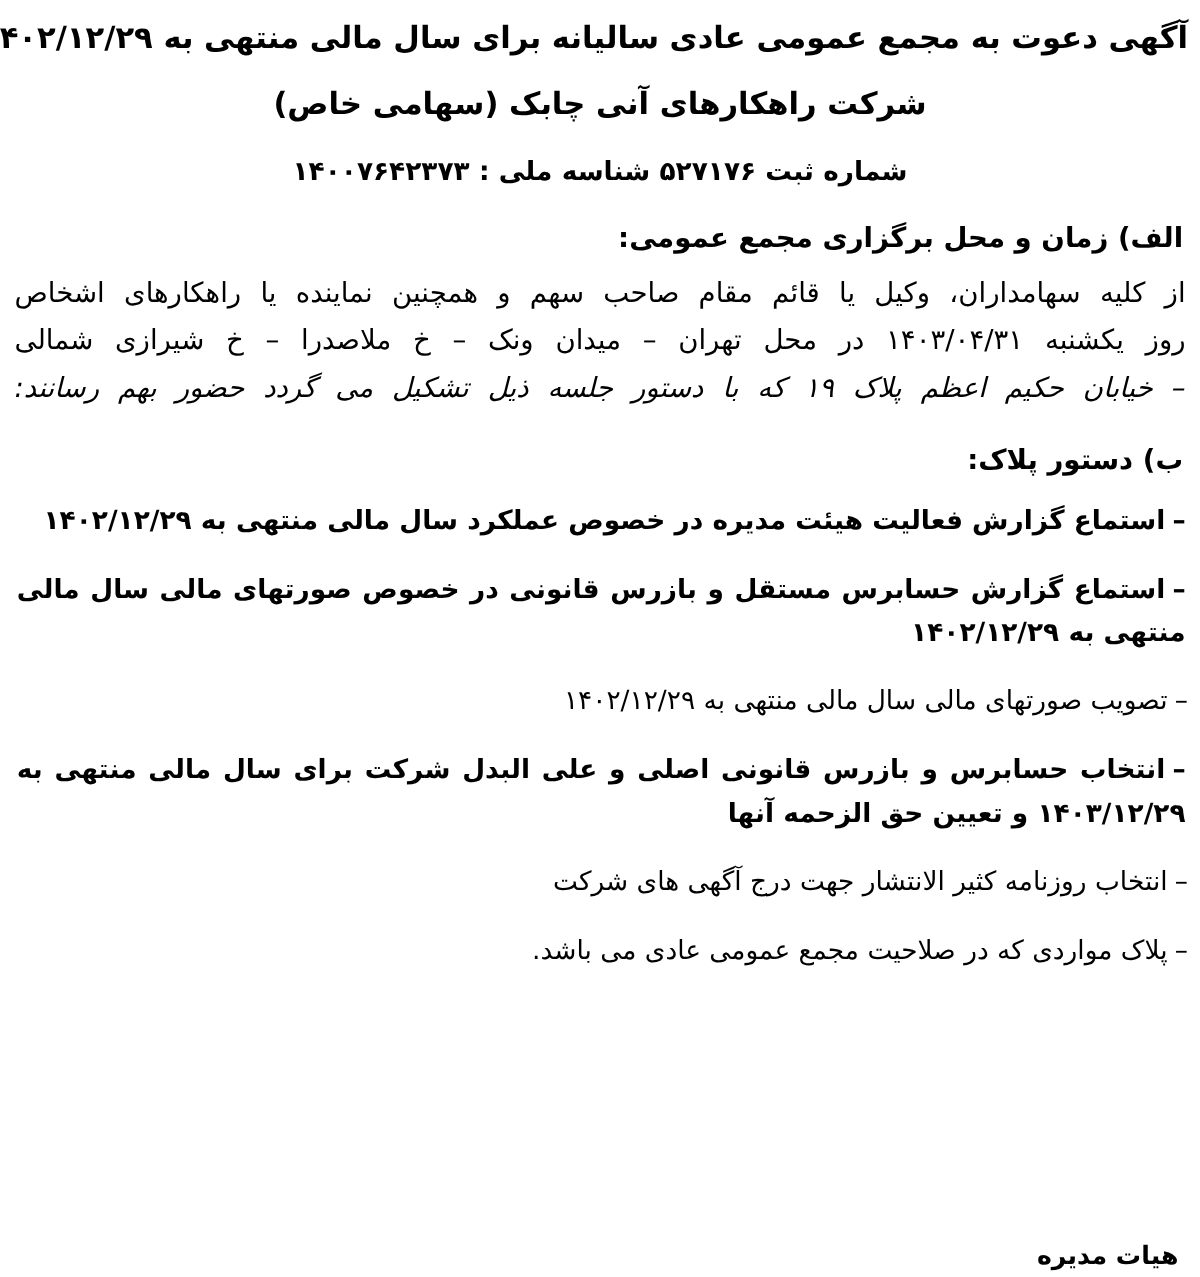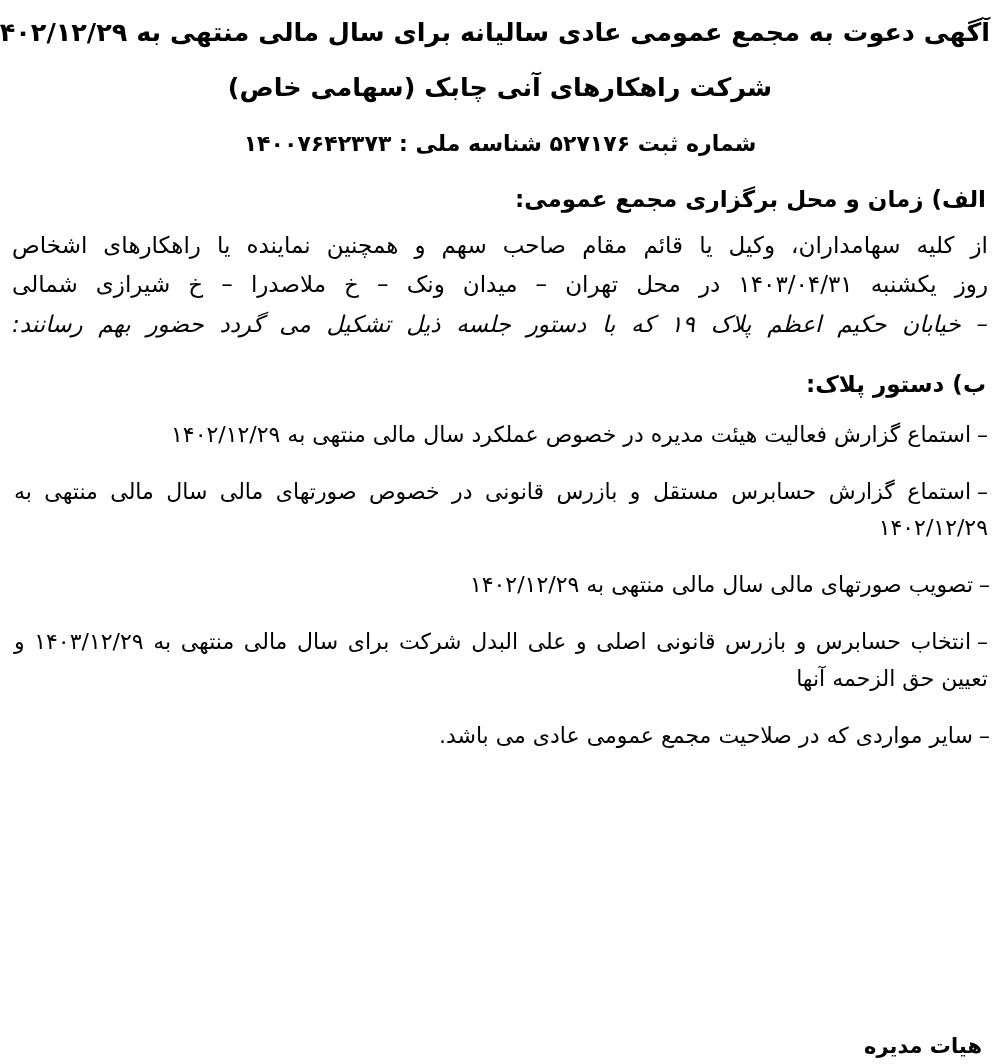--- a/index.html
+++ b/index.html
@@ -89,20 +89,21 @@
   .agenda-item {
     font-size: 22px;
     line-height: 1.68;
     padding-top: 20px;
   }
   .agenda-item.justified {
     text-align: justify;
     text-align-last: right;
     padding-right: 2px;
     padding-left: 4px;
+    font-weight: bold;
   }
   .agenda-item.centered {
     text-align: right;
   }
   .agenda-item .dash {
     margin-left: 6px;
   }
 
   
   .footer-sign {
@@ -142,19 +143,22 @@
     <li class="agenda-item justified">
       <span class="dash">–</span><span>استماع گزارش حسابرس مستقل و بازرس قانونی در خصوص صورتهای مالی سال مالی منتهی به ۱۴۰۲/۱۲/۲۹</span>
     </li>
     <li class="agenda-item centered">
       <span class="dash">–</span><span>تصویب صورتهای مالی سال مالی منتهی به ۱۴۰۲/۱۲/۲۹</span>
     </li>
     <li class="agenda-item justified">
       <span class="dash">–</span><span>انتخاب حسابرس و بازرس قانونی اصلی و علی البدل شرکت برای سال مالی منتهی به ۱۴۰۳/۱۲/۲۹ و تعیین حق الزحمه آنها</span>
     </li>
     <li class="agenda-item centered">
-      <span class="dash">–</span><span>سایر مواردی که در صلاحیت مجمع عمومی عادی می باشد.</span>
+      <span class="dash">–</span><span>انتخاب روزنامه کثیر الانتشار جهت درج آگهی های شرکت</span>
+    </li>
+    <li class="agenda-item centered">
+      <span class="dash">–</span><span>پلاک مواردی که در صلاحیت مجمع عمومی عادی می باشد.</span>
     </li>
   </ul>
 
   <div class="footer-sign">هیات مدیره</div>
 
 </div>
 
 </body></html>

